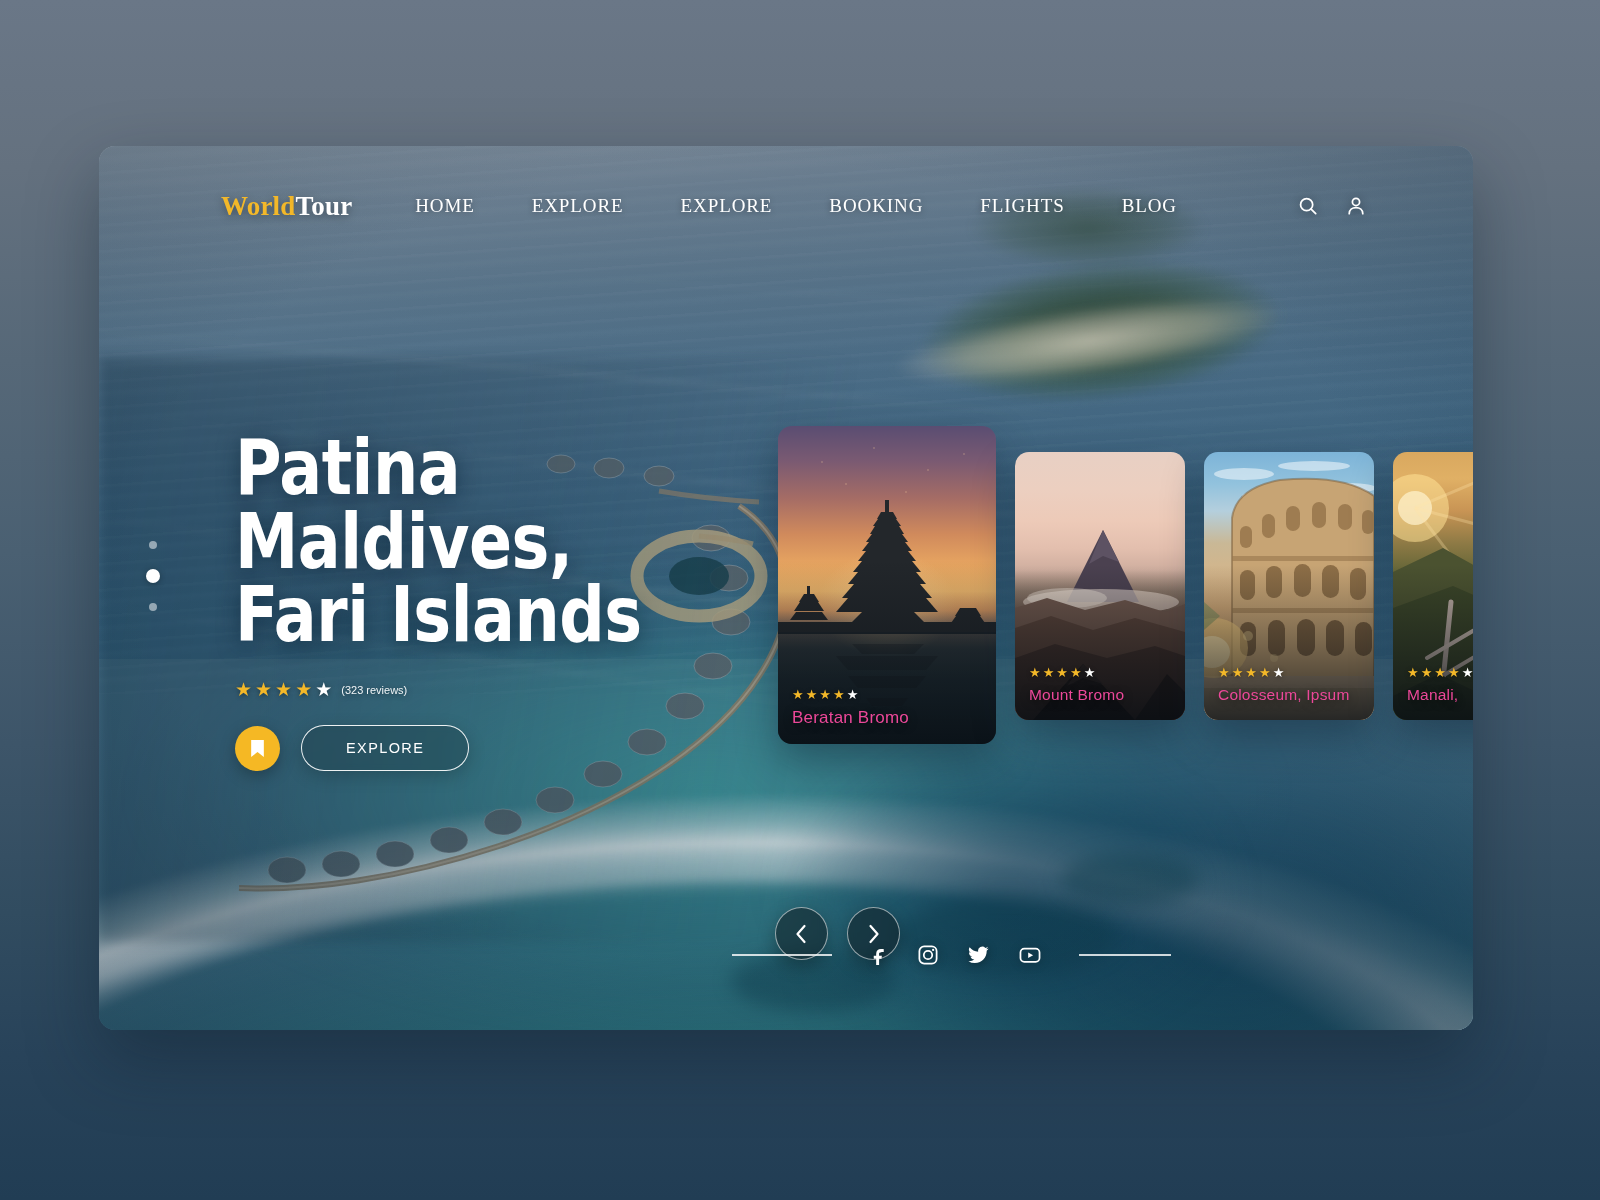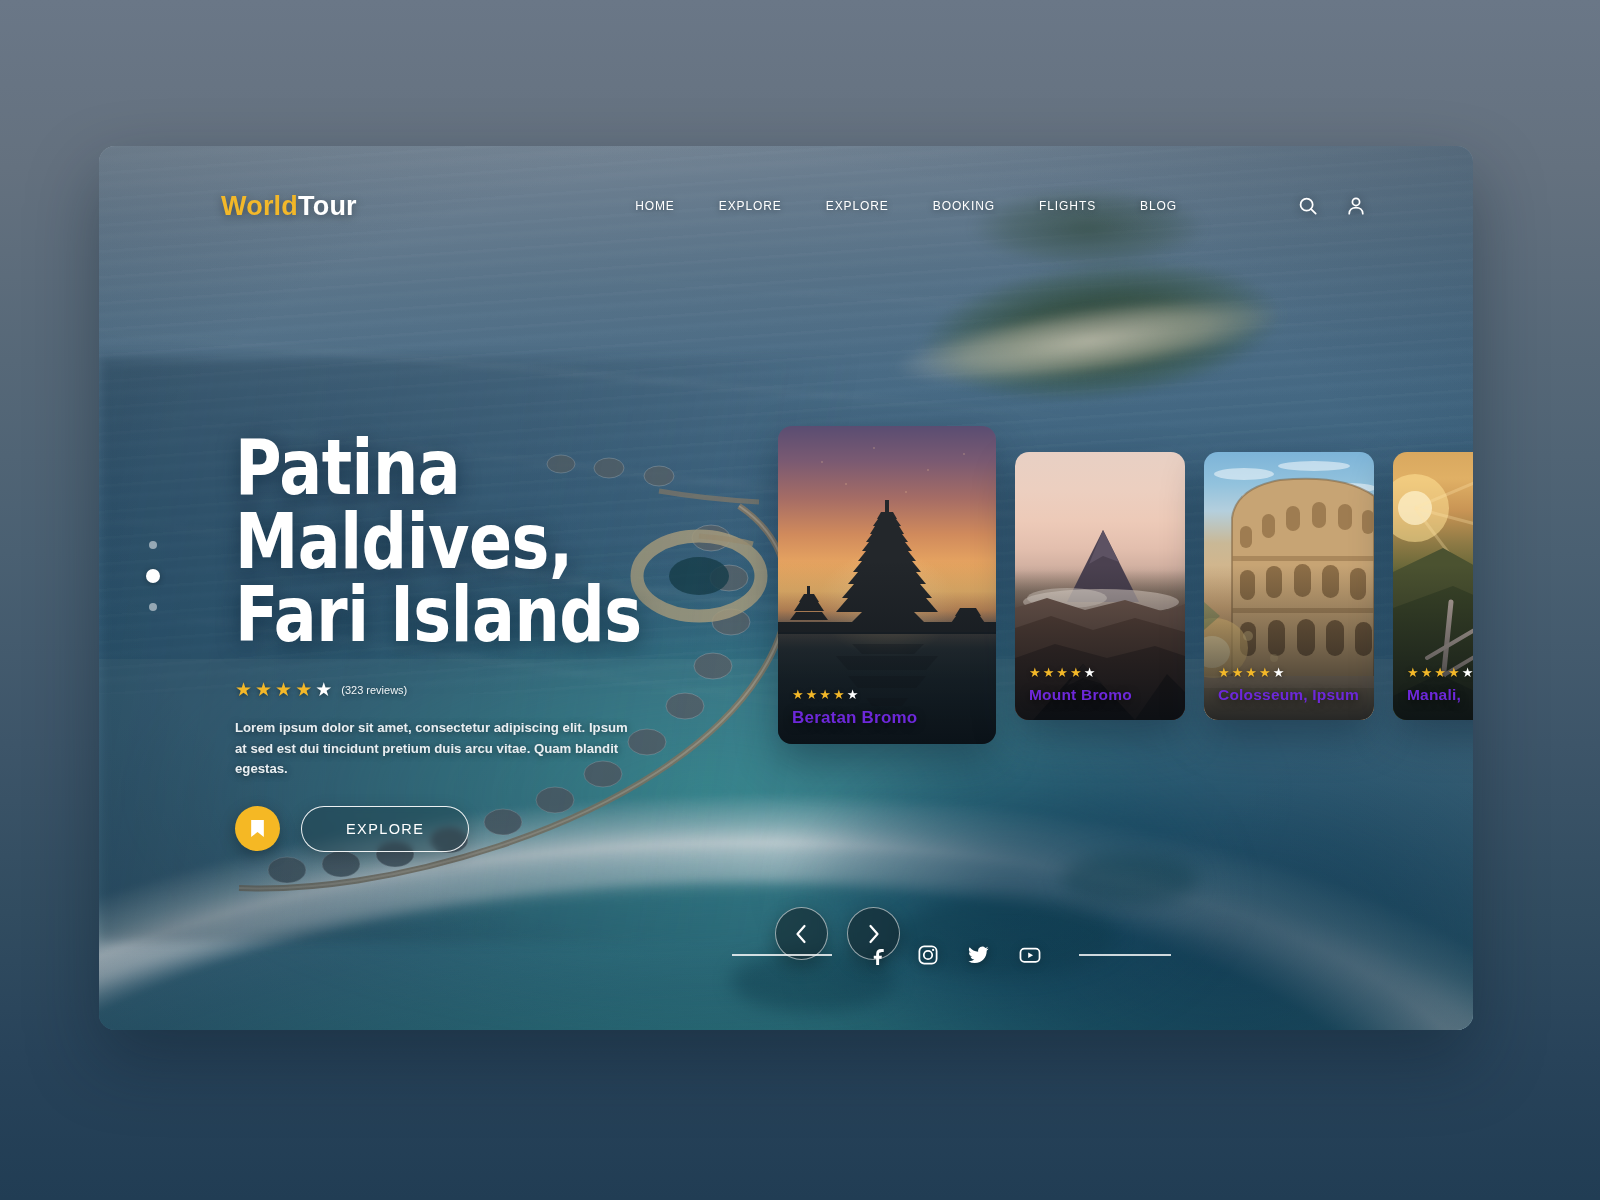--- a/index.html
+++ b/index.html
@@ -223,44 +223,46 @@
     filter:blur(6px);
   }
 
   
   .navbar {
     position:absolute; left:0; top:0; width:100%;
     height:120px;
     display:flex; align-items:center;
     padding:0 106px 0 122px;
     z-index:20;
+    font-family:Liberation Serif, serif;
   }
   .logo {
     font-size:27px; font-weight:bold; letter-spacing:.2px;
     white-space:nowrap;
     text-shadow:0 2px 8px rgba(0,0,0,.35);
   }
   .logo .l-world { color:#f5b game; }
   .logo .l-world { color:#f3b829; }
   .logo .l-tour { color:#ffffff; }
 
   .nav-links {
     display:flex; align-items:center;
     gap:44px;
     margin-left:auto;
   }
   .nav-link {
     color:#ffffff;
-    font-size:12px;
+    font-size:19px;
     letter-spacing:.9px;
     font-weight:500;
     text-decoration:none;
     white-space:nowrap;
     text-shadow:0 1px 6px rgba(0,0,0,.4);
     cursor:pointer;
+    margin-left:13px;
   }
   .nav-actions {
     display:flex; align-items:center; gap:26px;
     margin-left:120px;
   }
   .nav-icon { cursor:pointer; display:block; filter:drop-shadow(0 1px 5px rgba(0,0,0,.45)); }
 
   
   .hero-copy {
     position:absolute;
@@ -358,21 +360,21 @@
     position:absolute; left:0; right:0; bottom:0; height:58%;
     background:linear-gradient(180deg, rgba(8,14,20,0) 0%, rgba(8,14,20,.42) 52%, rgba(6,12,18,.8) 100%);
   }
   .card-body {
     position:absolute; left:0; right:0; bottom:0;
     padding:0 14px 16px;
   }
   .card-stars { display:flex; gap:2px; margin-bottom:7px; }
   .card-stars .star { font-size:13px; }
   .card-name {
-    color:#6d28d9; font-size:17px; font-weight:bold;
+    color:#ec4899; font-size:17px; font-weight:normal;
     letter-spacing:.2px; white-space:nowrap;
     text-shadow:0 2px 8px rgba(0,0,0,.6);
   }
   .card.normal .card-name { font-size:15.5px; }
 
   
   .img-temple {
     background:
       radial-gradient(ellipse 50% 26% at 50% 56%, rgba(255,214,150,.55) 0%, rgba(255,200,130,0) 64%),
       linear-gradient(180deg,
@@ -540,21 +542,20 @@
       <div class="stars">
         <span class="star on">★</span>
         <span class="star on">★</span>
         <span class="star on">★</span>
         <span class="star on">★</span>
         <span class="star off">★</span>
       </div>
       <span class="reviews">(323 reviews)</span>
     </div>
 
-    <p class="hero-desc">Lorem ipsum dolor sit amet, consectetur adipiscing elit. Ipsum at sed est dui tincidunt pretium duis arcu vitae. Quam blandit egestas.</p>
 
     <div class="cta-row">
       <button class="bookmark-btn">
         <svg width="15" height="19" viewBox="0 0 14 18">
           <path d="M1 1h12v16l-6-4.6L1 17z" fill="#ffffff"></path>
         </svg>
       </button>
       <button class="explore-btn">EXPLORE</button>
     </div>
   </div>

